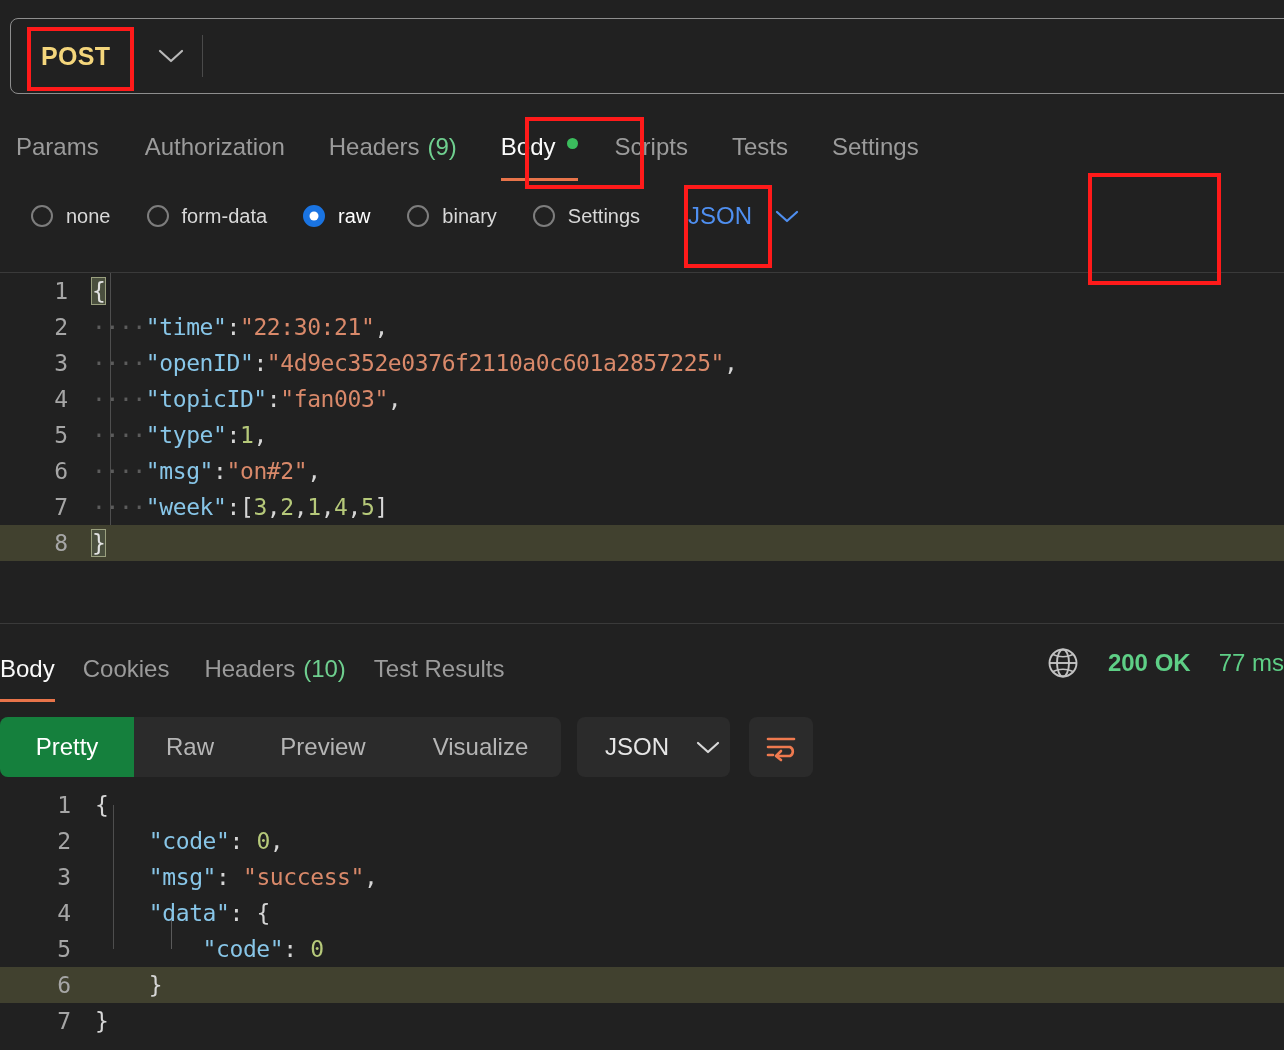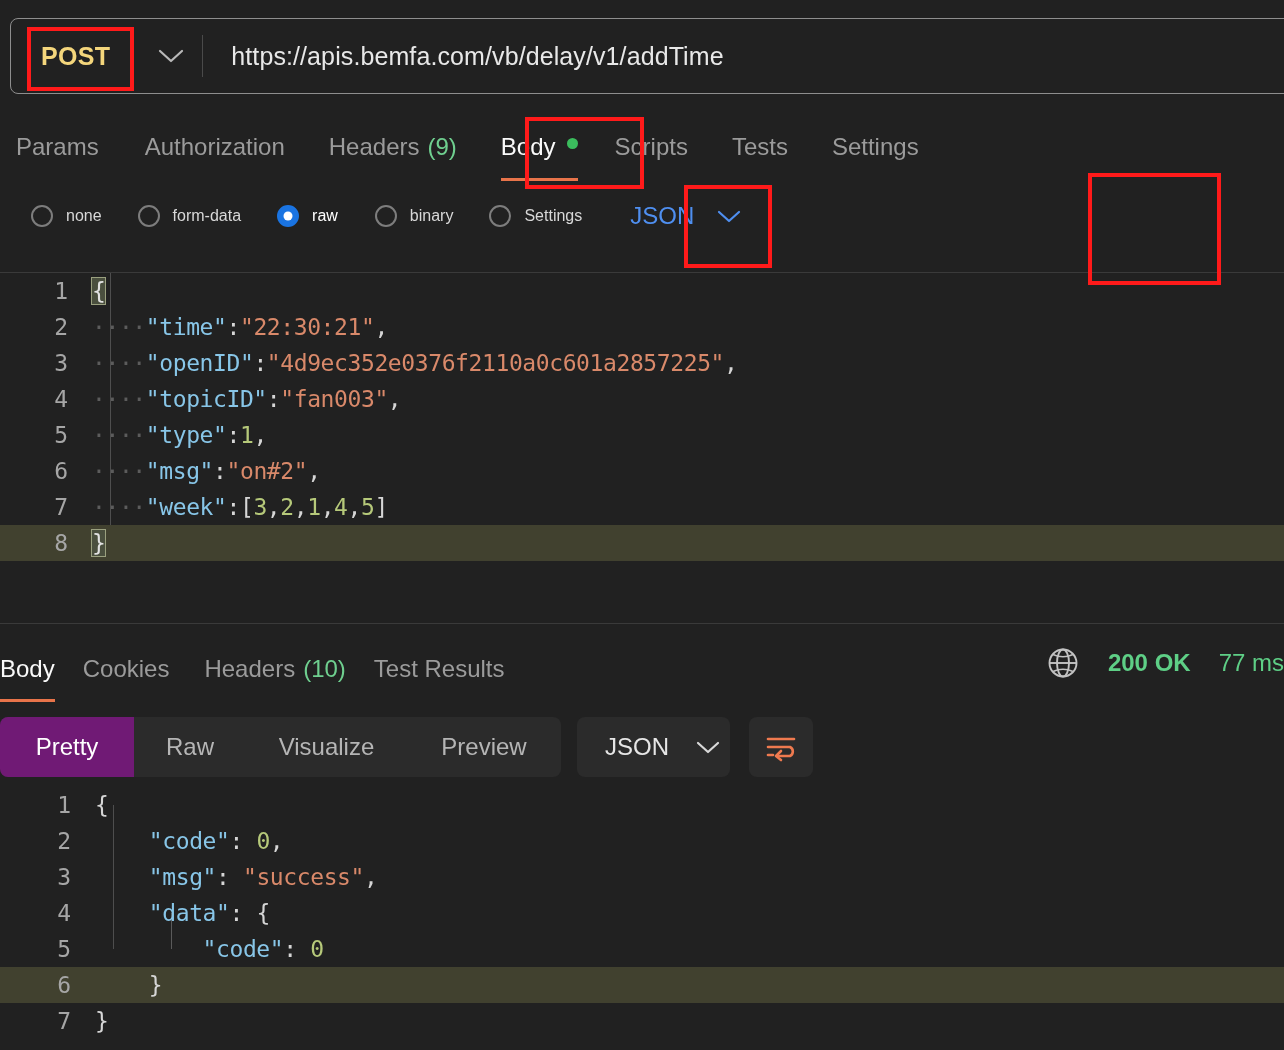--- a/index.html
+++ b/index.html
@@ -63,21 +63,21 @@
     width: 22px; height: 22px; border-radius: 50%;
     border: 2px solid #7d7d7d; background: transparent;
     display: inline-block; position: relative; flex: none;
   }
   .radio.on { border-color: #1a74e2; background: #1a74e2; }
   .radio.on::after {
     content: ""; position: absolute; left: 50%; top: 50%;
     width: 9px; height: 9px; border-radius: 50%; background: #fff;
     transform: translate(-50%,-50%);
   }
-  .radio-label { font-size: 16px; color: #d8d8d8; margin-left: 13px; }
+  .radio-label { font-size: 20px; color: #d8d8d8; margin-left: 13px; }
   .radio-item.selected .radio-label { color: #ffffff; }
 
   .json-select { display: flex; align-items: center; white-space: nowrap; }
   .json-select .jstext { font-size: 24px; color: #4f8ff0; font-weight: 500; }
   .json-select .jschev { margin-left: 22px; display: flex; align-items: center; }
 
   
   .req-editor {
     position: absolute; left: 0; top: 272px; width: 1284px; height: 352px;
     background: #212121; border-top: 1px solid #3a3a3a;
@@ -137,21 +137,21 @@
     display: flex; align-items: center;
   }
   .seg {
     display: flex; align-items: center; height: 60px;
     background: #2b2b2b; border-radius: 8px; overflow: hidden;
   }
   .seg-btn {
     font-size: 24px; color: #b5b5b5; height: 60px; display: flex;
     align-items: center; justify-content: center; white-space: nowrap;
   }
-  .seg-btn.active { background: #701a75; color: #ffffff; }
+  .seg-btn.active { background: #15803d; color: #ffffff; }
   .res-json-sel {
     height: 60px; background: #2b2b2b; border-radius: 8px;
     display: flex; align-items: center; white-space: nowrap;
   }
   .res-json-sel .txt { font-size: 24px; color: #e6e6e6; }
   .wrap-btn {
     width: 64px; height: 60px; background: #2b2b2b; border-radius: 8px;
     display: flex; align-items: center; justify-content: center;
   }
 
@@ -183,21 +183,20 @@
   <div class="url-bar">
     <div class="method-wrap">
       <span class="method-label">POST</span>
       <span class="method-chevron">
         <svg width="28" height="18" viewBox="0 0 28 18">
             <polyline points="3,4 14,14 25,4" fill="none" stroke="#b9b9b9" stroke-width="2.2" stroke-linecap="round" stroke-linejoin="round"></polyline>
           </svg>
       </span>
     </div>
     <div class="url-sep"></div>
-    <div class="url-text">https://apis.bemfa.com/vb/delay/v1/addTime</div>
   </div>
 
   <div class="req-tabs">
     <div class="req-tab" style="margin-left:16px">
       <span>Params</span>
     </div>
     <div class="req-tab" style="margin-left:46px">
       <span>Authorization</span>
     </div>
     <div class="req-tab" style="margin-left:44px">
@@ -327,25 +326,25 @@
   </div>
 
   <div class="res-toolbar">
     <div class="seg">
       <div class="seg-btn active" style="width:134px">
         <span>Pretty</span>
       </div>
       <div class="seg-btn" style="width:112px">
         <span>Raw</span>
       </div>
+      <div class="seg-btn" style="width:154px">
+        <span>Preview</span>
+      </div>
       <div class="seg-btn" style="width:161px">
         <span>Visualize</span>
-      </div>
-      <div class="seg-btn" style="width:154px">
-        <span>Preview</span>
       </div>
     </div>
 
     <div class="res-json-sel" style="margin-left:16px; width:153px; padding-left:28px;">
       <span class="txt">JSON</span>
       <span style="margin-left:26px; display:flex; align-items:center;">
         <svg width="26" height="16" viewBox="0 0 26 16">
             <polyline points="3,4 13,13 23,4" fill="none" stroke="#d8d8d8" stroke-width="2.2" stroke-linecap="round" stroke-linejoin="round"></polyline>
           </svg>
       </span>

